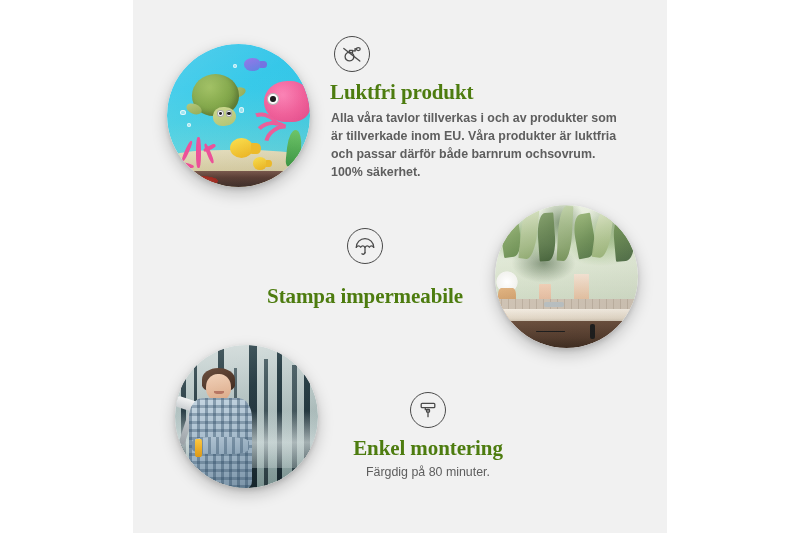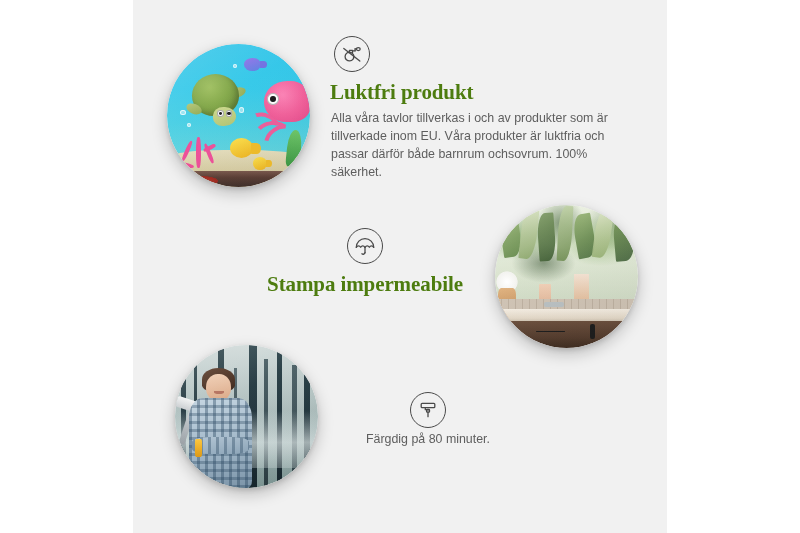--- a/index.html
+++ b/index.html
@@ -310,26 +310,26 @@
   .feature-desc {
     font-size: 12.4px;
     color: #5e5e5e;
     line-height: 1.45;
   }
 
   
   #feature-odour { left: 198px; top: 36px; width: 300px; }
   #feature-odour .feature-icon { margin-left: 3px; }
   #feature-odour .feature-title { margin-top: 8px; margin-left: -1px; }
-  #feature-odour .feature-desc { margin-top: 5px; width: 292px; }
+  #feature-odour .feature-desc { margin-top: 5px; width: 292px; font-weight: bold; }
 
   
   #feature-waterproof { left: 67px; top: 228px; width: 330px; text-align: center; }
   #feature-waterproof .feature-icon { margin: 0 auto; }
-  #feature-waterproof .feature-title { margin-top: 8px; }
+  #feature-waterproof .feature-title { margin-top: 20px; }
   #feature-waterproof .feature-desc { margin-top: 3px; }
 
   
   #feature-assembly { left: 165px; top: 392px; width: 260px; text-align: center; }
   #feature-assembly .feature-icon { margin: 0 auto; }
   #feature-assembly .feature-title { margin-top: 8px; }
   #feature-assembly .feature-desc { margin-top: 3px; }
 </style>
 </head>
 <body>
@@ -470,17 +470,18 @@
     <div class="feature" id="feature-assembly">
       <div class="feature-icon">
         <svg width="24" height="24" viewBox="0 0 24 24" fill="none" stroke="#4a4a4a" stroke-width="1.3" stroke-linecap="round" stroke-linejoin="round">
           <rect x="5.2" y="5.4" width="13.6" height="4.2" rx="0.9"></rect>
           <path d="M9.3 9.6v2.1h3.1"></path>
           <path d="M12.4 11.7h-0.6"></path>
           <rect x="10.6" y="11.5" width="2.9" height="2.6" rx="0.6"></rect>
           <path d="M12 14.1v4.6"></path>
         </svg>
       </div>
+      <div class="feature-title">Enkel montering</div>
       <div class="feature-desc">Färgdig på 80 minuter.</div>
     </div>
 
   </div>
 </div>
 
 </body></html>

